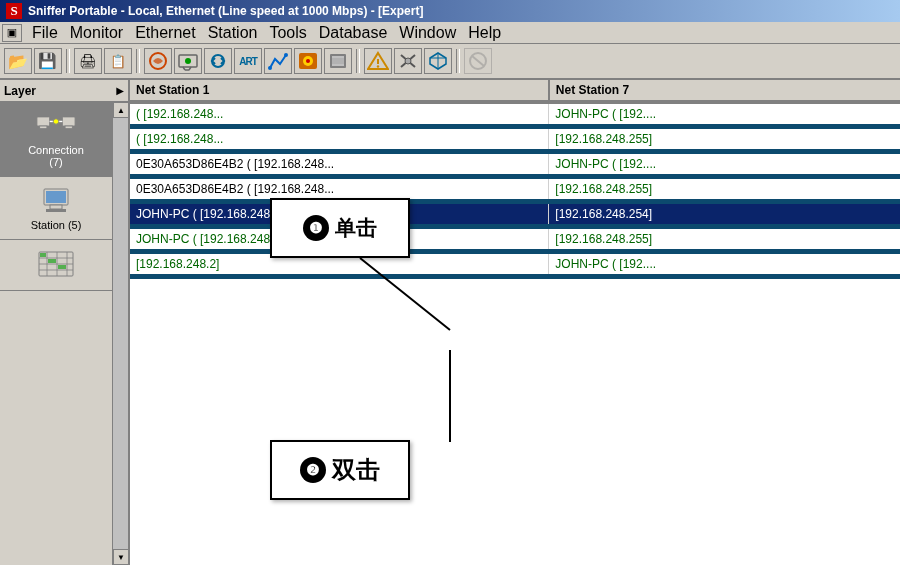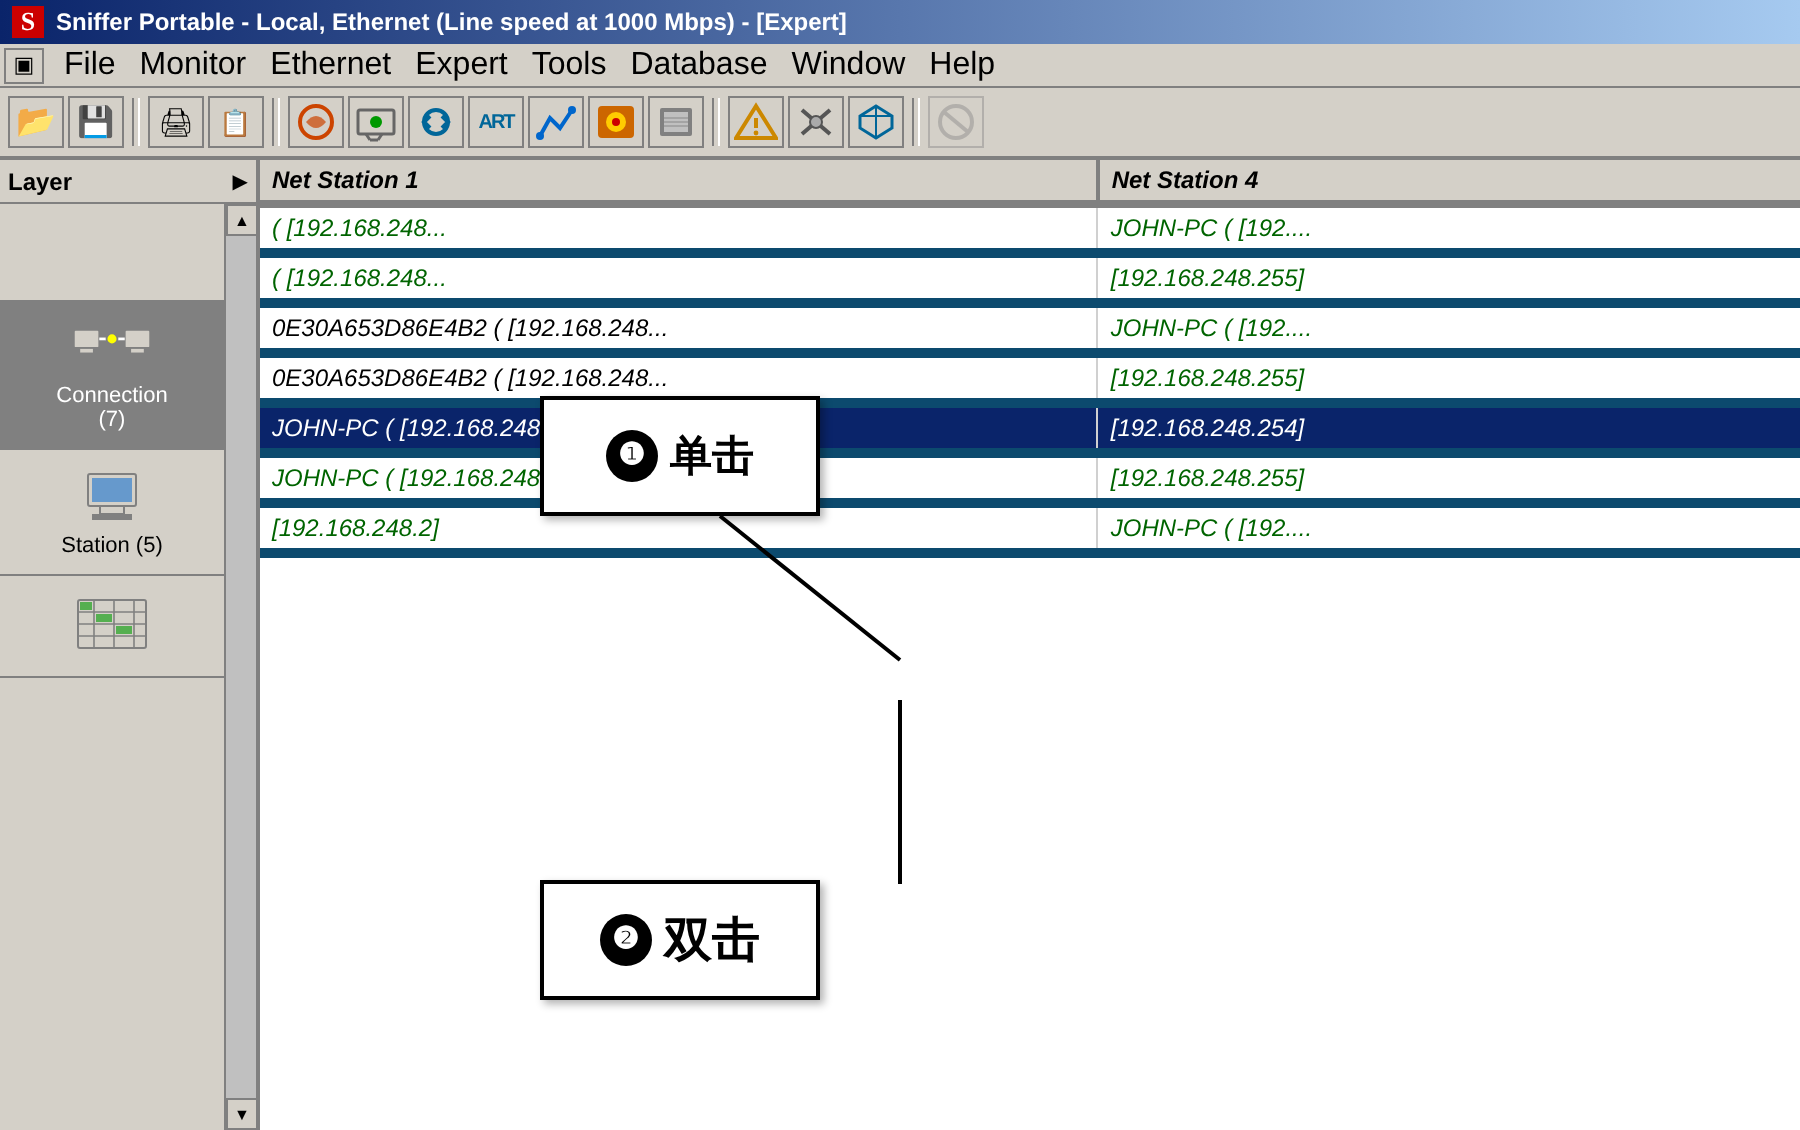--- a/index.html
+++ b/index.html
@@ -130,21 +130,20 @@
       display: flex;
       flex-direction: column;
       align-items: center;
       padding: 8px 4px;
       cursor: pointer;
       border-bottom: 1px solid #808080;
     }
     .sidebar-item.selected {
       background: #808080;
       color: white;
-      margin-top: 48px;
     }
     .sidebar-item-icon {
       width: 40px;
       height: 32px;
       display: flex;
       align-items: center;
       justify-content: center;
     }
     .sidebar-item-label {
       font-size: 11px;
@@ -152,21 +151,20 @@
       margin-top: 2px;
     }
 
     
     .content-area {
       flex: 1;
       display: flex;
       flex-direction: column;
       background: white;
       overflow: hidden;
-      font-style: italic;
     }
 
     
     .table-header {
       display: flex;
       background: #d4d0c8;
       border-bottom: 2px solid #808080;
     }
     .col-header {
       padding: 3px 6px;
@@ -284,21 +282,21 @@
   <div class="title-bar">
     <div class="title-bar-logo">S</div>
     <span>Sniffer Portable - Local, Ethernet (Line speed at 1000 Mbps) - [Expert]</span>
   </div>
 
   <div class="menu-bar">
     <div class="menu-icon">▣</div>
     <div class="menu-item">File</div>
     <div class="menu-item">Monitor</div>
     <div class="menu-item">Ethernet</div>
-    <div class="menu-item">Expert</div>
+    <div class="menu-item">Station</div>
     <div class="menu-item">Tools</div>
     <div class="menu-item">Database</div>
     <div class="menu-item">Window</div>
     <div class="menu-item">Help</div>
   </div>
 
   <div class="toolbar">
     <div class="toolbar-btn">
         <span style="font-size:16px;color:#c8a020;">📂</span>
       </div>
@@ -457,21 +455,21 @@
           <div class="scroll-btn">▲</div>
           <div class="scroll-track"></div>
           <div class="scroll-btn">▼</div>
         </div>
       </div>
     </div>
 
     <div class="content-area">
       <div class="table-header">
         <div class="col-header">Net Station 1</div>
-        <div class="col-header">Net Station 4</div>
+        <div class="col-header">Net Station 7</div>
       </div>
       <div class="table-body">
 
         <div class="table-row">
           <div class="table-cell green">( [192.168.248...</div>
           <div class="table-cell green">JOHN-PC ( [192....</div>
         </div>
 
         <div class="table-row">
           <div class="table-cell green">( [192.168.248...</div>

